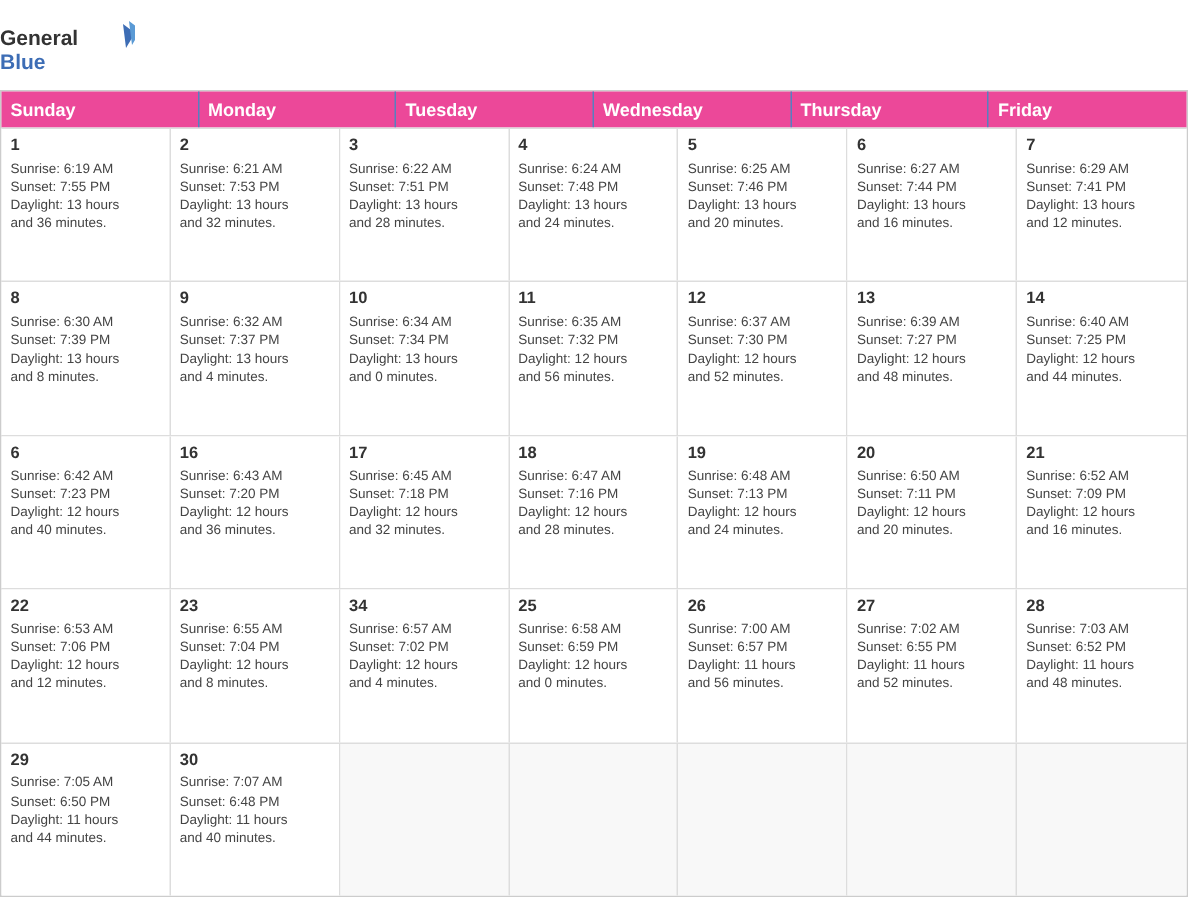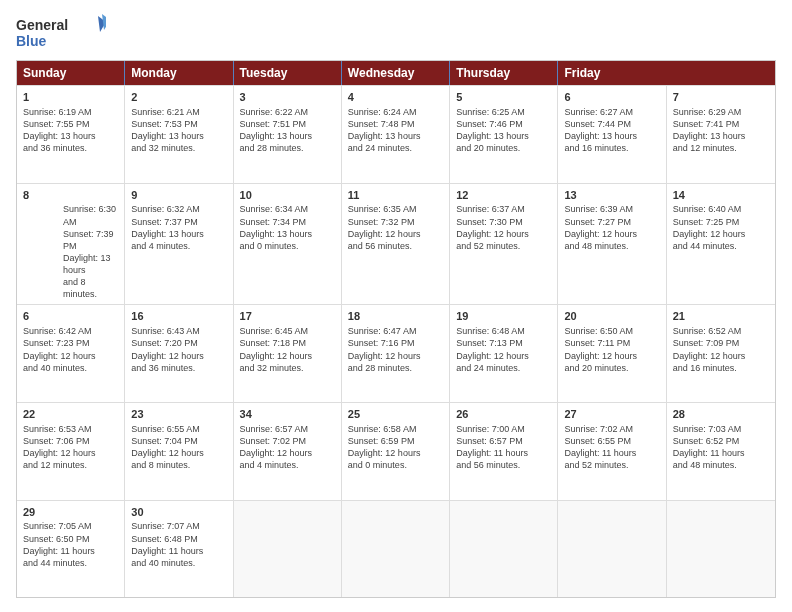--- a/index.html
+++ b/index.html
@@ -7,21 +7,21 @@
       font-family: Arial, sans-serif;
       background: #fff;
       width: 792px;
       height: 612px;
       overflow: hidden;
       font-size: 11px;
     }
     .page {
       width: 792px;
       height: 612px;
-      padding: 14px 16px;
+      padding: 14px 0;
       display: flex;
       flex-direction: column;
     }
     .header {
       display: flex;
       justify-content: space-between;
       align-items: flex-start;
       margin-bottom: 8px;
     }
     .logo {
@@ -44,22 +44,22 @@
       color: #555;
     }
     .calendar {
       flex: 1;
       display: flex;
       flex-direction: column;
       border: 1px solid #ccc;
     }
     .cal-header-row {
       display: grid;
-      grid-template-columns: repeat(7, 1fr);
-      background: #7f1d1d;
+      grid-template-columns: repeat(6, 1fr);
+      background: #ec4899;
     }
     .cal-header-cell {
       color: #fff;
       font-weight: bold;
       font-size: 12px;
       padding: 5px 6px;
       border-right: 1px solid #5580c0;
     }
     .cal-header-cell:last-child { border-right: none; }
     .cal-body {
@@ -172,21 +172,21 @@
             <span class="day-num">7</span>
             <div class="info" style="white-space: pre-line;">Sunrise: 6:29 AM
 Sunset: 7:41 PM
 Daylight: 13 hours
 and 12 minutes.</div>
           </div>
         </div>
         <div class="cal-row">
           <div class="cal-cell">
             <span class="day-num">8</span>
-            <div class="info" style="white-space: pre-line; margin-left: 40px;">Sunrise: 6:30 AM
+            <div class="info" style="white-space: pre-line;">Sunrise: 6:30 AM
 Sunset: 7:39 PM
 Daylight: 13 hours
 and 8 minutes.</div>
           </div>
           <div class="cal-cell">
             <span class="day-num">9</span>
             <div class="info" style="white-space: pre-line;">Sunrise: 6:32 AM
 Sunset: 7:37 PM
 Daylight: 13 hours
 and 4 minutes.</div>

